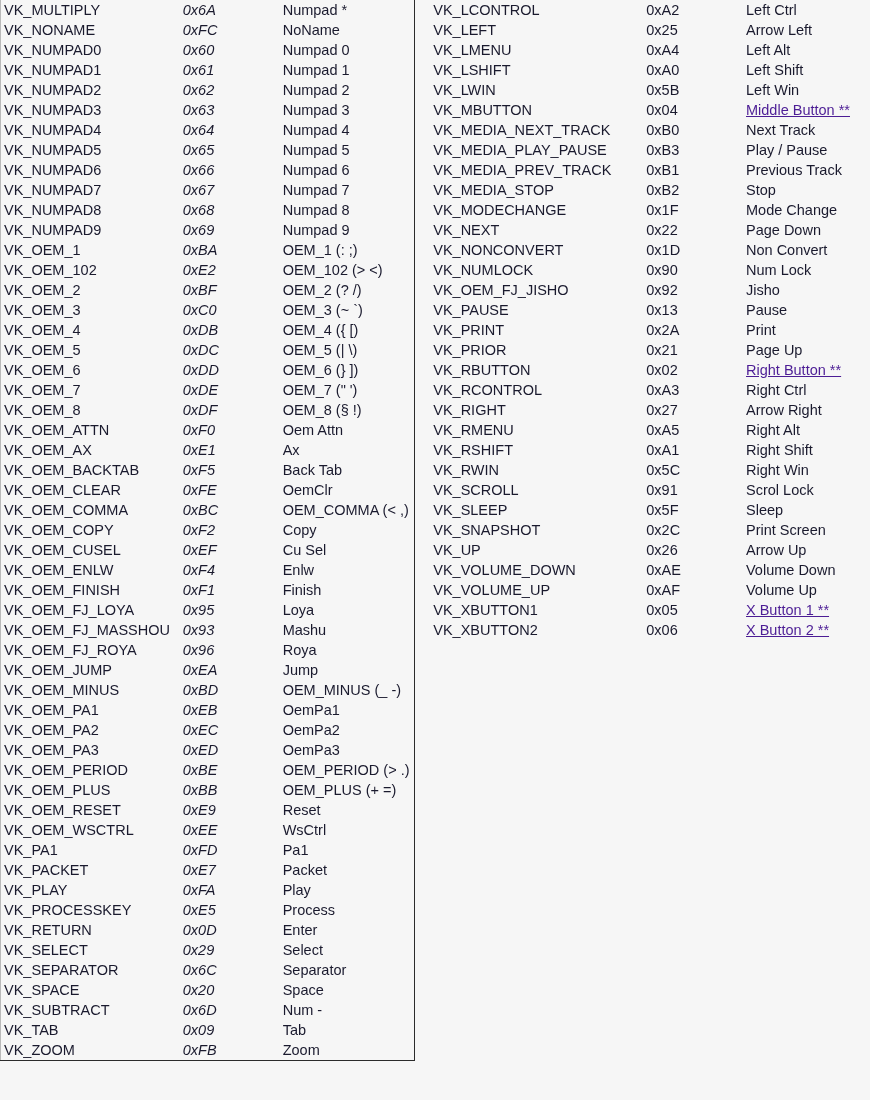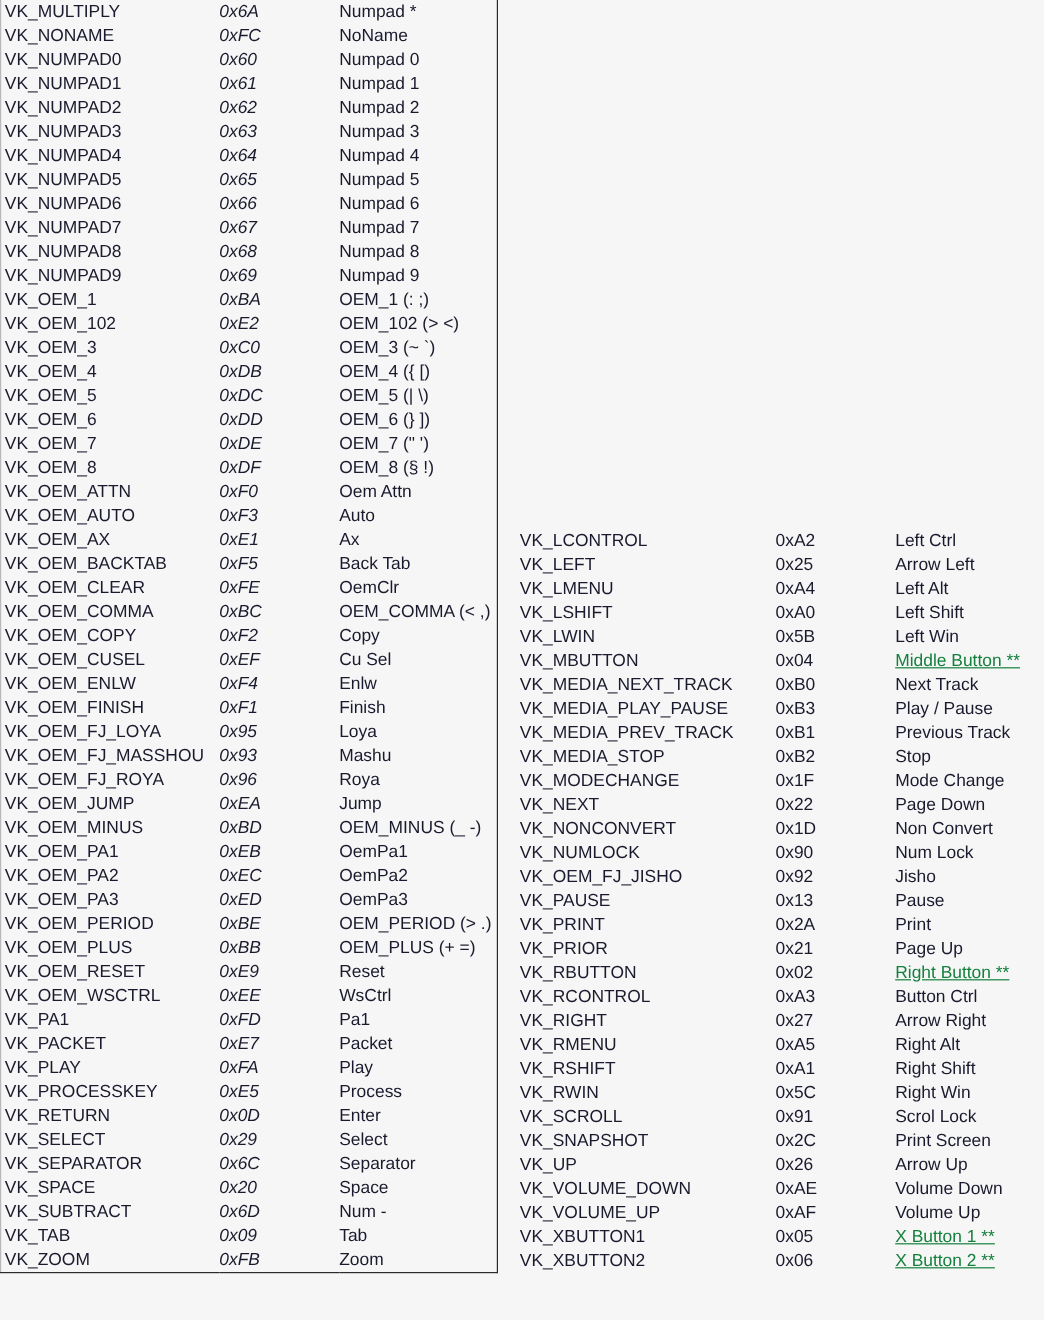--- a/index.html
+++ b/index.html
@@ -15,21 +15,21 @@
   }
   .page {
     position: relative;
     width: 870px;
     height: 1100px;
     background: #f6f6f6;
   }
   .tables {
     display: flex;
     flex-direction: row;
-    align-items: flex-end;
+    align-items: flex-start;
     width: 868px;
     gap: 12px;
   }
   table.vk {
     border-collapse: collapse;
     font-size: 14.5px;
     line-height: 1;
     background: transparent;
   }
   table.vk td {
@@ -57,21 +57,21 @@
   
   #right-table {
     width: 448px;
     margin-left: 0px;
   }
   #right-table td.c-name { width: 217px; padding-left: 6px; }
   #right-table td.c-hex  { width: 107px; }
   #right-table td.c-desc { width: 124px; }
 
   .link {
-    color: #15803d;
+    color: #4c1d95;
     text-decoration: underline;
     cursor: pointer;
     margin-top: 16px;
   }
 </style>
 </head>
 <body>
 
 <div class="page">
   <div class="tables">
@@ -142,20 +142,25 @@
             <td class="c-name">VK_OEM_1</td>
             <td class="c-hex">0xBA</td>
             <td class="c-desc">OEM_1 (: ;)</td>
           </tr>
           <tr>
             <td class="c-name">VK_OEM_102</td>
             <td class="c-hex">0xE2</td>
             <td class="c-desc">OEM_102 (&gt; &lt;)</td>
           </tr>
           <tr>
+            <td class="c-name">VK_OEM_2</td>
+            <td class="c-hex">0xBF</td>
+            <td class="c-desc">OEM_2 (? /)</td>
+          </tr>
+          <tr>
             <td class="c-name">VK_OEM_3</td>
             <td class="c-hex">0xC0</td>
             <td class="c-desc">OEM_3 (~ `)</td>
           </tr>
           <tr>
             <td class="c-name">VK_OEM_4</td>
             <td class="c-hex">0xDB</td>
             <td class="c-desc">OEM_4 ({ [)</td>
           </tr>
           <tr>
@@ -177,25 +182,20 @@
             <td class="c-name">VK_OEM_8</td>
             <td class="c-hex">0xDF</td>
             <td class="c-desc">OEM_8 (§ !)</td>
           </tr>
           <tr>
             <td class="c-name">VK_OEM_ATTN</td>
             <td class="c-hex">0xF0</td>
             <td class="c-desc">Oem Attn</td>
           </tr>
           <tr>
-            <td class="c-name">VK_OEM_AUTO</td>
-            <td class="c-hex">0xF3</td>
-            <td class="c-desc">Auto</td>
-          </tr>
-          <tr>
             <td class="c-name">VK_OEM_AX</td>
             <td class="c-hex">0xE1</td>
             <td class="c-desc">Ax</td>
           </tr>
           <tr>
             <td class="c-name">VK_OEM_BACKTAB</td>
             <td class="c-hex">0xF5</td>
             <td class="c-desc">Back Tab</td>
           </tr>
           <tr>
@@ -439,21 +439,21 @@
             <td class="c-desc">Page Up</td>
           </tr>
           <tr>
             <td class="c-name">VK_RBUTTON</td>
             <td class="c-hex">0x02</td>
             <td class="c-desc"><span class="link">Right Button **</span></td>
           </tr>
           <tr>
             <td class="c-name">VK_RCONTROL</td>
             <td class="c-hex">0xA3</td>
-            <td class="c-desc">Button Ctrl</td>
+            <td class="c-desc">Right Ctrl</td>
           </tr>
           <tr>
             <td class="c-name">VK_RIGHT</td>
             <td class="c-hex">0x27</td>
             <td class="c-desc">Arrow Right</td>
           </tr>
           <tr>
             <td class="c-name">VK_RMENU</td>
             <td class="c-hex">0xA5</td>
             <td class="c-desc">Right Alt</td>
@@ -467,20 +467,25 @@
             <td class="c-name">VK_RWIN</td>
             <td class="c-hex">0x5C</td>
             <td class="c-desc">Right Win</td>
           </tr>
           <tr>
             <td class="c-name">VK_SCROLL</td>
             <td class="c-hex">0x91</td>
             <td class="c-desc">Scrol Lock</td>
           </tr>
           <tr>
+            <td class="c-name">VK_SLEEP</td>
+            <td class="c-hex">0x5F</td>
+            <td class="c-desc">Sleep</td>
+          </tr>
+          <tr>
             <td class="c-name">VK_SNAPSHOT</td>
             <td class="c-hex">0x2C</td>
             <td class="c-desc">Print Screen</td>
           </tr>
           <tr>
             <td class="c-name">VK_UP</td>
             <td class="c-hex">0x26</td>
             <td class="c-desc">Arrow Up</td>
           </tr>
           <tr>

